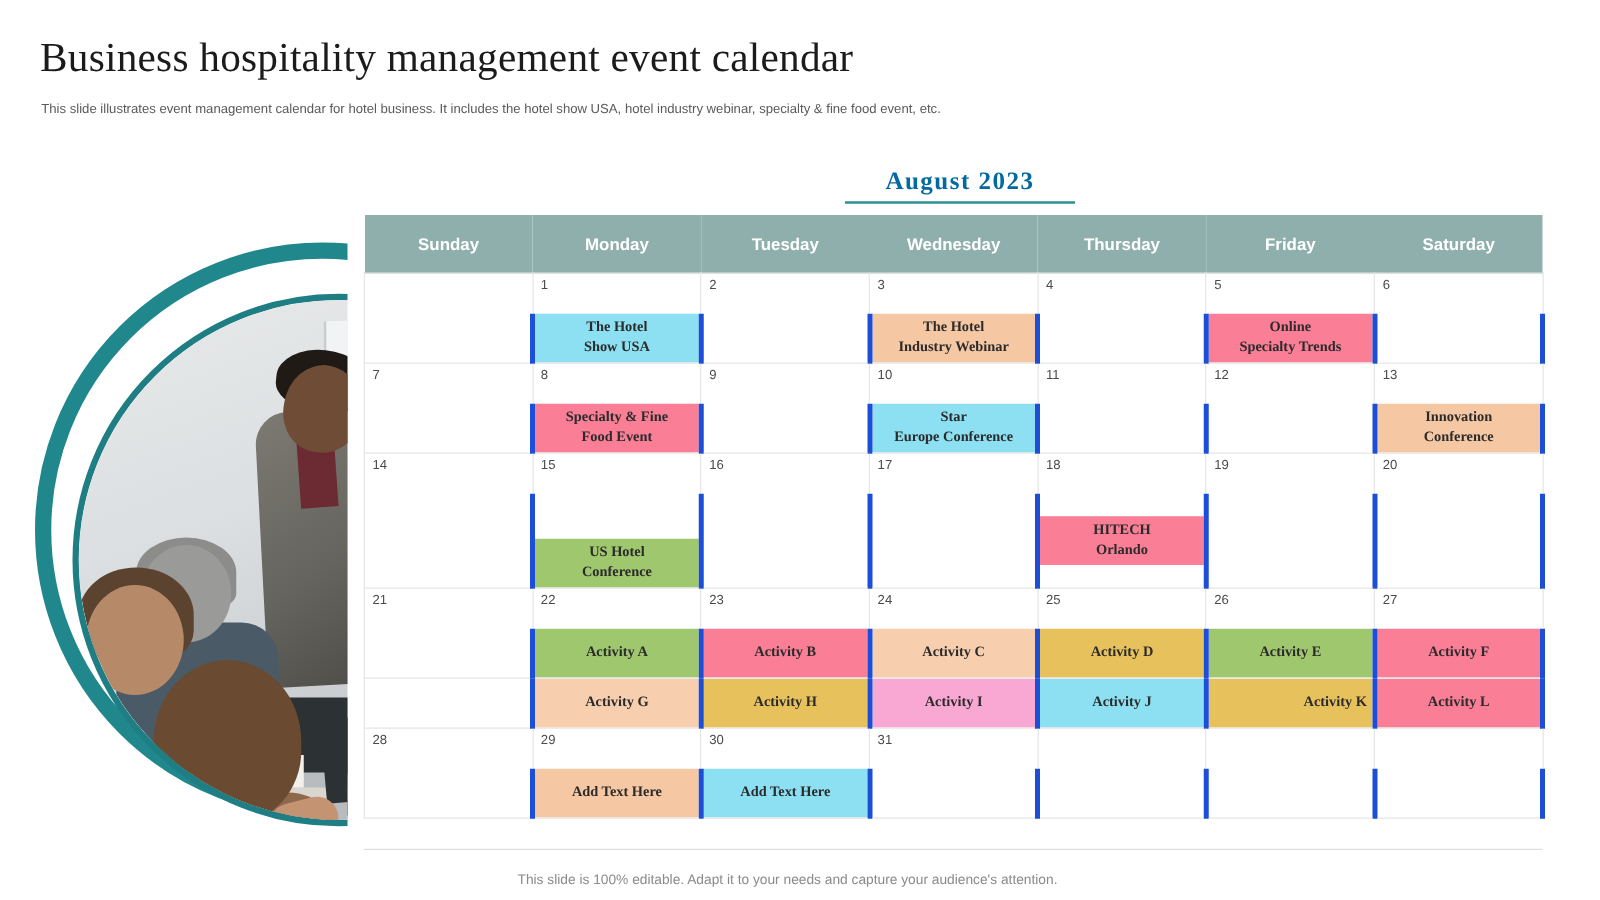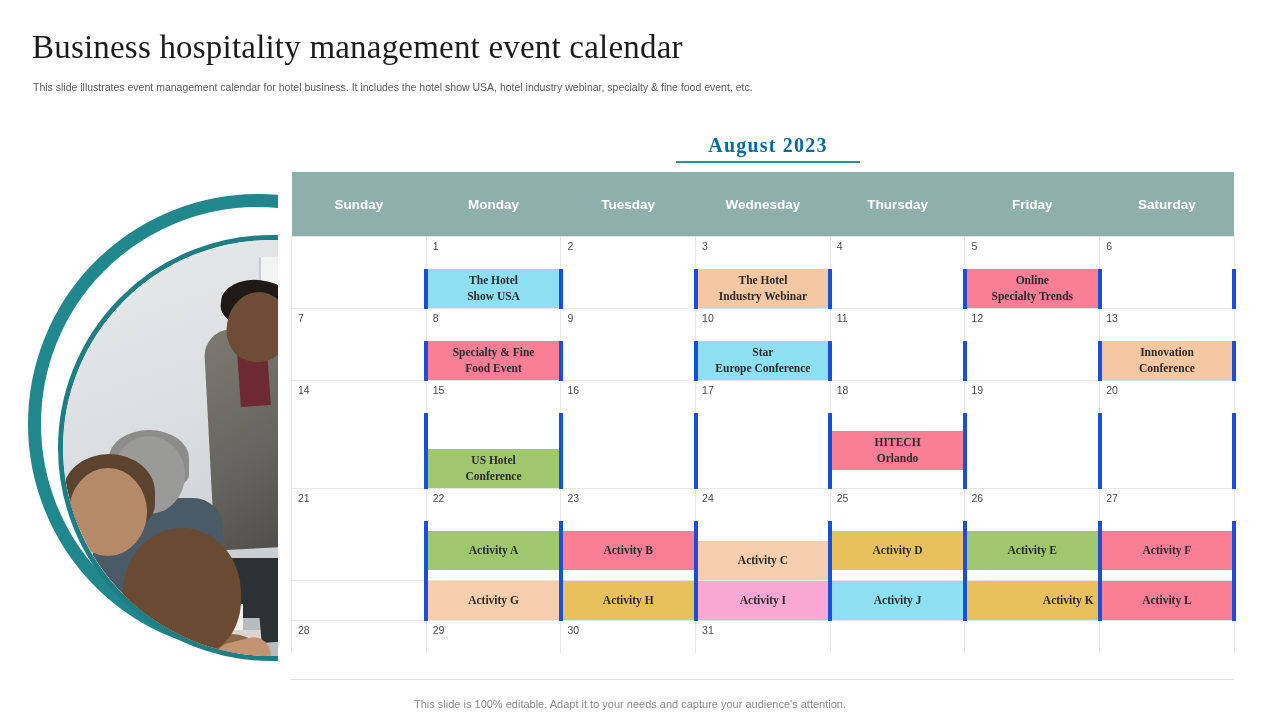--- a/index.html
+++ b/index.html
@@ -247,21 +247,21 @@
     table-layout: fixed;
   }
   .calendar col { width: 134.7px; }
 
   .cal-head th {
     background: #8fafad;
     color: #ffffff;
     font-family: "Liberation Sans", sans-serif;
     font-size: 13.5px;
     font-weight: 700;
-    height: 64px;
+    height: 46px;
     text-align: center;
     border: none;
     padding: 0;
   }
   .cal-head th:first-child { }
 
   td.date-cell {
     height: 29px;
     vertical-align: top;
     padding: 3px 0 0 6px;
@@ -550,21 +550,21 @@
           </div>
         </td>
         <td class="event-cell">
           <div class="event-chip" style="background: rgb(249, 126, 150);">
             <div>
               <span class="chip-line">Activity B</span>
             </div>
           </div>
         </td>
         <td class="event-cell">
-          <div class="event-chip" style="background: rgb(248, 207, 174); margin-top: 20px;">
+          <div class="event-chip" style="background: rgb(248, 207, 174);">
             <div>
               <span class="chip-line">Activity C</span>
             </div>
           </div>
         </td>
         <td class="event-cell">
           <div class="event-chip" style="background: rgb(231, 194, 92);">
             <div>
               <span class="chip-line">Activity D</span>
             </div>
@@ -634,17 +634,48 @@
       </tr>
       <tr>
         <td class="date-cell">28</td>
         <td class="date-cell">29</td>
         <td class="date-cell">30</td>
         <td class="date-cell">31</td>
         <td class="date-cell"></td>
         <td class="date-cell"></td>
         <td class="date-cell"></td>
       </tr>
+      <tr>
+        <td class="event-cell">
+          <div class="event-chip empty"></div>
+        </td>
+        <td class="event-cell">
+          <div class="event-chip" style="background: rgb(245, 199, 163);">
+            <div>
+              <span class="chip-line">Add Text Here</span>
+            </div>
+          </div>
+        </td>
+        <td class="event-cell">
+          <div class="event-chip" style="background: rgb(140, 224, 242);">
+            <div>
+              <span class="chip-line">Add Text Here</span>
+            </div>
+          </div>
+        </td>
+        <td class="event-cell">
+          <div class="event-chip empty"></div>
+        </td>
+        <td class="event-cell">
+          <div class="event-chip empty"></div>
+        </td>
+        <td class="event-cell">
+          <div class="event-chip empty"></div>
+        </td>
+        <td class="event-cell">
+          <div class="event-chip empty"></div>
+        </td>
+      </tr>
     </tbody>
 </table>
 <div class="cal-bottom-rule"></div>
 
 <div class="slide-footer">This slide is 100% editable. Adapt it to your needs and capture your audience's attention.</div>
 
 </body></html>

